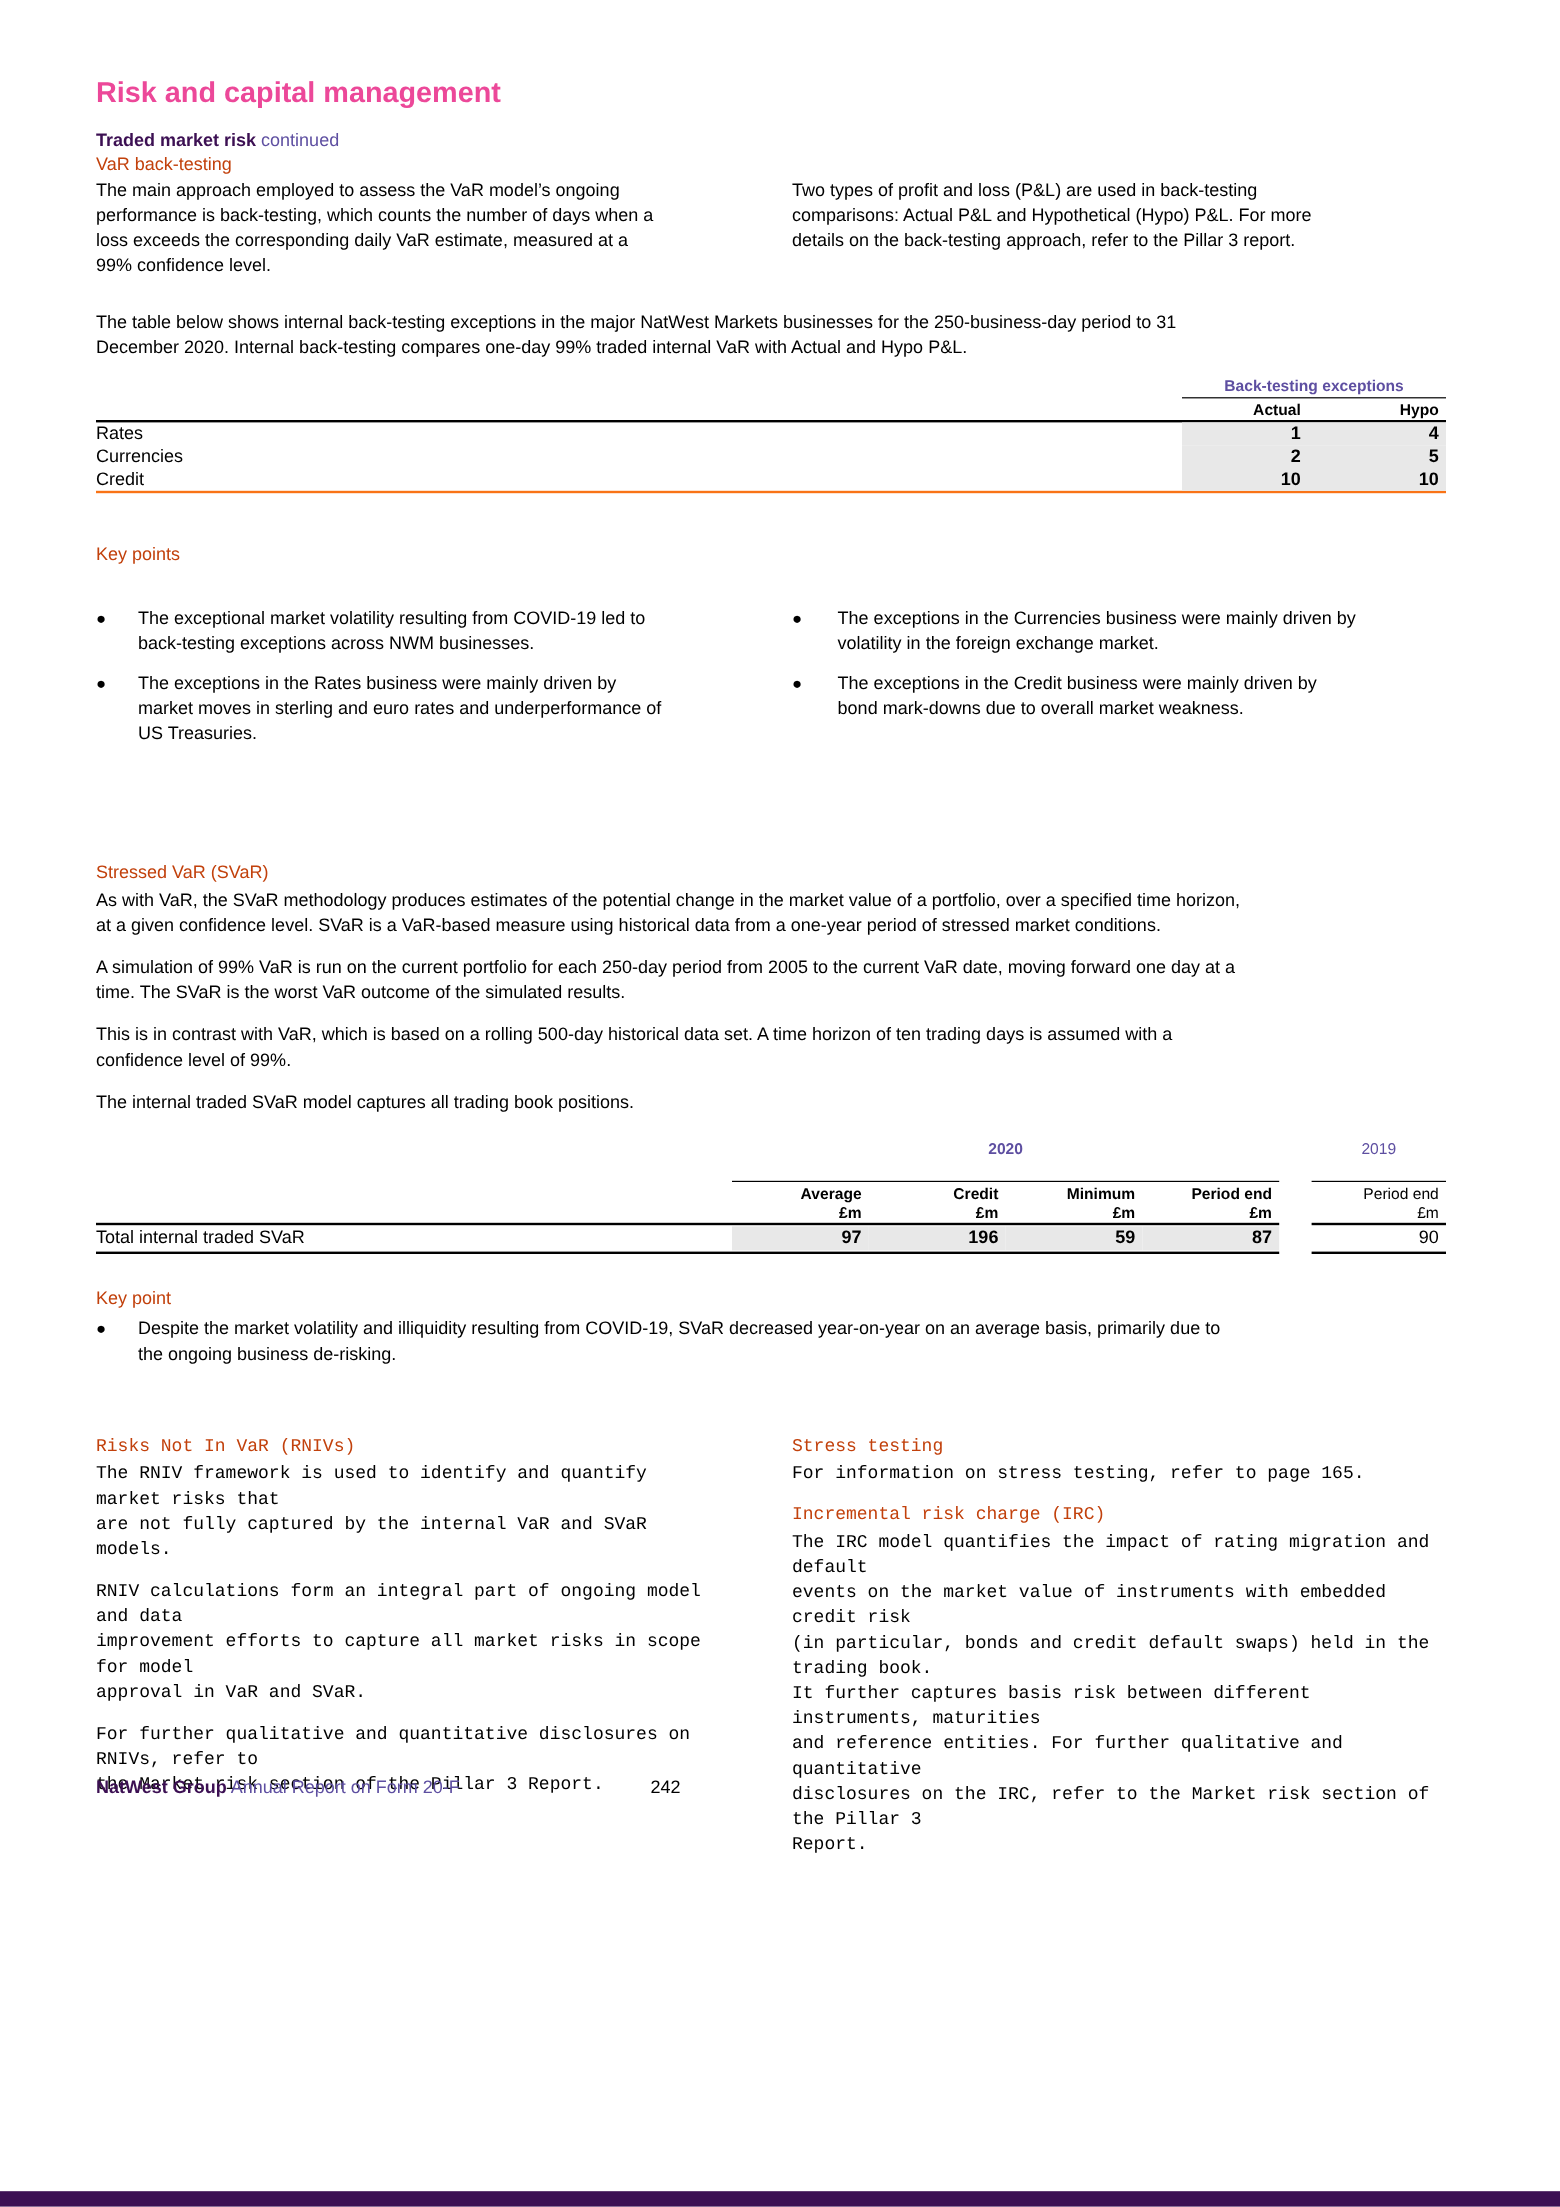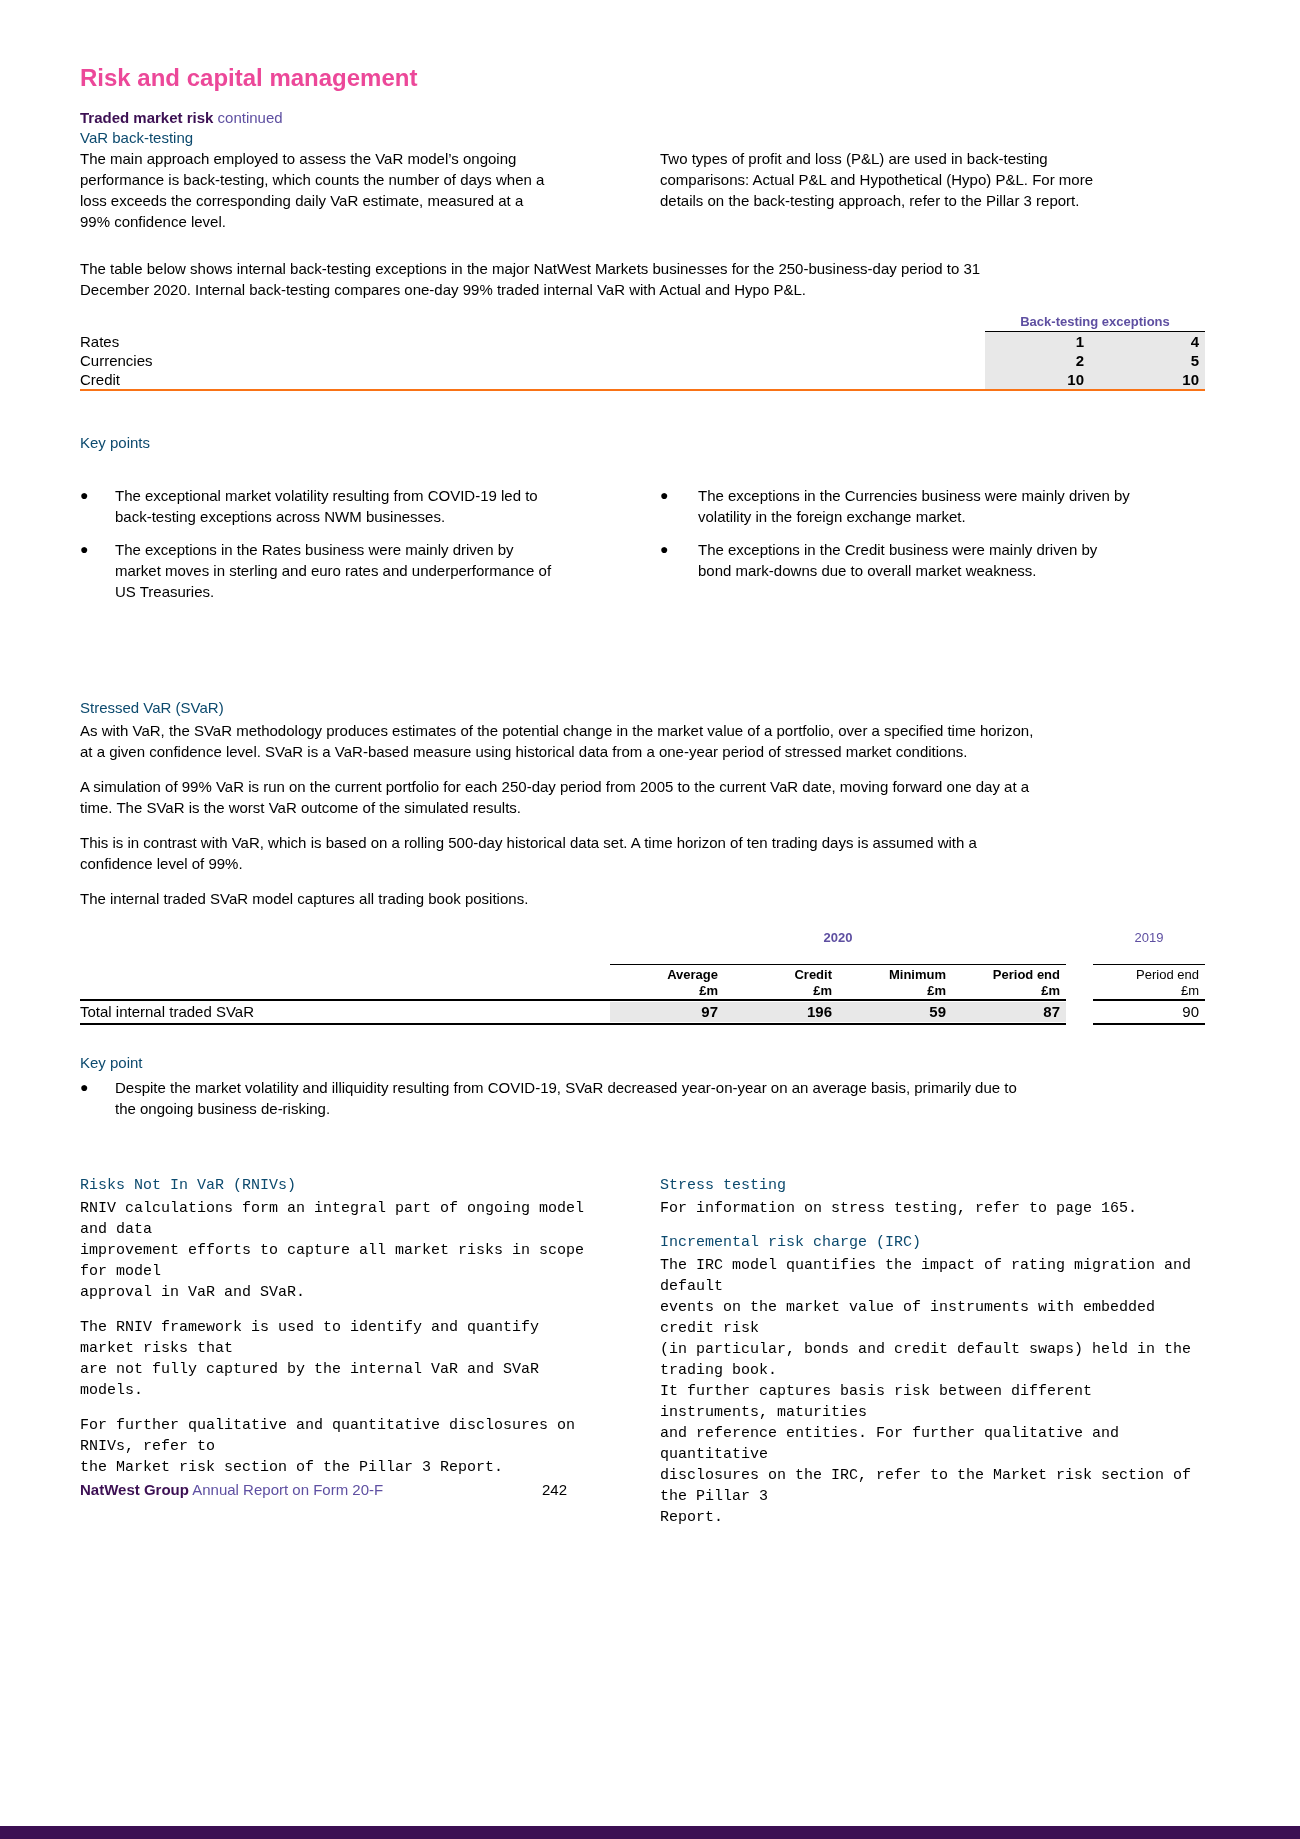--- a/index.html
+++ b/index.html
@@ -12,21 +12,21 @@
   .page { position:absolute; inset:0; padding:64px 95px 0 80px; }
 
   .pre { white-space:pre-line; }
 
   h1.title {
     font-size:24px; line-height:28px; font-weight:bold;
     color:#ec4899; margin-bottom:16px;
   }
   .subhead { font-size:15px; line-height:20px; font-weight:bold; color:#3C1053; }
   .subhead .continued { font-weight:normal; color:#5E4FA1; }
-  .purple-head { font-size:15px; line-height:20px; color:#0c4a6e; }
+  .purple-head { font-size:15px; line-height:20px; color:#c2410c; }
 
   .cols { display:flex; }
   .col-l { width:505px; }
   .col-r { width:545px; margin-left:auto; }
 
   .intro { margin-top:26px; }
 
   
   .t1 { margin-top:13px; }
   .t1 .sp { flex:1; }
@@ -119,20 +119,25 @@
   </div>
 
   <p class="intro pre">The table below shows internal back-testing exceptions in the major NatWest Markets businesses for the 250-business-day period to 31
 December 2020. Internal back-testing compares one-day 99% traded internal VaR with Actual and Hypo P&amp;L.</p>
 
   <div class="t1">
     <div class="t1-grouprow">
       <div class="sp"></div>
       <div class="t1-group">Back-testing exceptions</div>
     </div>
+    <div class="t1-headrow">
+      <div class="sp"></div>
+      <div class="c-a th">Actual</div>
+      <div class="c-h th">Hypo</div>
+    </div>
     <div class="t1-body">
       <div class="t1-row">
         <div class="lbl">Rates</div>
         <div class="c-a num">1</div>
         <div class="c-h num">4</div>
       </div>
       <div class="t1-row">
         <div class="lbl">Currencies</div>
         <div class="c-a num">2</div>
         <div class="c-h num">5</div>
@@ -239,25 +244,25 @@
   <div class="purple-head kp2-head">Key point</div>
   <div class="bullet">
     <span class="dot">●</span>
     <p class="txt pre">Despite the market volatility and illiquidity resulting from COVID-19, SVaR decreased year-on-year on an average basis, primarily due to
 the ongoing business de-risking.</p>
   </div>
 
   <div class="cols lower-cols">
     <div class="col-l">
       <div class="purple-head">Risks Not In VaR (RNIVs)</div>
+      <p class="para pre">The RNIV framework is used to identify and quantify market risks that
+are not fully captured by the internal VaR and SVaR models.</p>
       <p class="para pre">RNIV calculations form an integral part of ongoing model and data
 improvement efforts to capture all market risks in scope for model
 approval in VaR and SVaR.</p>
-      <p class="para pre">The RNIV framework is used to identify and quantify market risks that
-are not fully captured by the internal VaR and SVaR models.</p>
       <p class="para pre">For further qualitative and quantitative disclosures on RNIVs, refer to
 the Market risk section of the Pillar 3 Report.</p>
     </div>
     <div class="col-r">
       <div class="purple-head">Stress testing</div>
       <p class="para pre">For information on stress testing, refer to page 165.</p>
       <div class="purple-head irc-head">Incremental risk charge (IRC)</div>
       <p class="para pre">The IRC model quantifies the impact of rating migration and default
 events on the market value of instruments with embedded credit risk
 (in particular, bonds and credit default swaps) held in the trading book.

